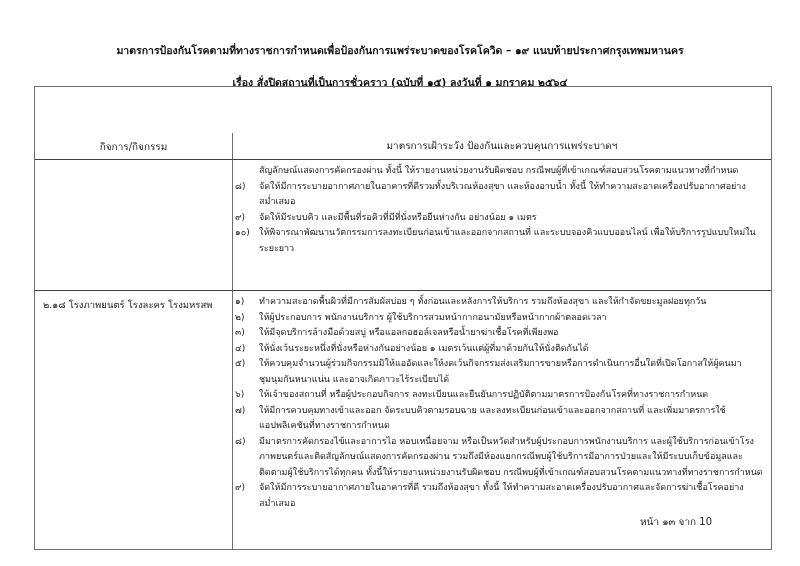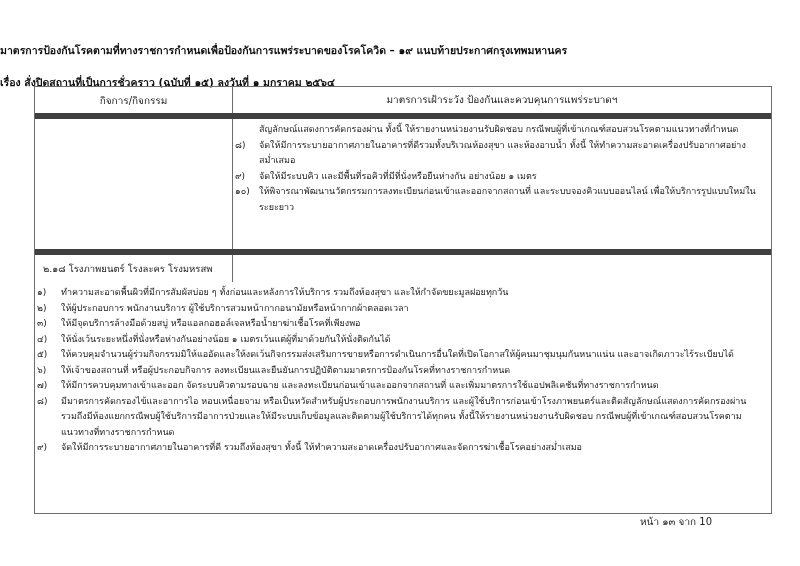--- a/index.html
+++ b/index.html
@@ -1,45 +1,45 @@
 <!DOCTYPE html>
 <html><head>
 <meta charset="utf-8">
 <style>
   html, body { margin: 0; padding: 0; }
   body {
     width: 800px; height: 566px; background: #ffffff; position: relative; overflow: hidden;
     font-family: "DejaVu Sans", "Liberation Sans", sans-serif; color: #1a1a1a;
   }
   .title {
-    position: absolute; left: 0; width: 800px; 
+    position: absolute; left: 0; width: 800px; text-align: center;
     font-size: 10.5px; font-weight: bold; color: #111;
   }
   .t1 { top: 42px; }
   .t2 { top: 74px; }
   .doc-table {
     position: absolute; left: 34px; top: 86px; width: 738px;
     border: 1px solid #6d6d6d; box-sizing: border-box;
   }
-  .row { display: flex; border-top: 6px solid #404040; }
-  .row:first-child { border-top: none; }
+  .row { display: flex; border-top: 1px solid #404040; }
+  .row:first-child { border-top: none; margin-top: 46px; }
   .col-left {
     width: 198px; border-right: 1px solid #6d6d6d; box-sizing: border-box;
     font-size: 9.5px; padding: 6px 8px; line-height: 15px;
   }
   .col-right {
     flex: 1; font-size: 9px; line-height: 15.5px; padding: 3px 8px 4px 0;
   }
   .header-row { height: 26px; }
   .header-row .col-left, .header-row .col-right {
     display: flex; align-items: center; justify-content: center;
     font-size: 10px; padding: 0;
   }
   .block1 { height: 130px; }
-  .block2 { height: 258px; flex-direction: column; }
+  .block2 { height: 258px; }
   .item { display: flex; }
   .num { width: 24px; flex: 0 0 24px; text-align: left; padding-left: 2px; }
   .txt { flex: 1; }
   .cont { padding-left: 26px; }
   .footer {
     position: absolute; left: 640px; top: 514px; font-size: 10px; color: #222;
   }
 </style>
 </head>
 <body>

